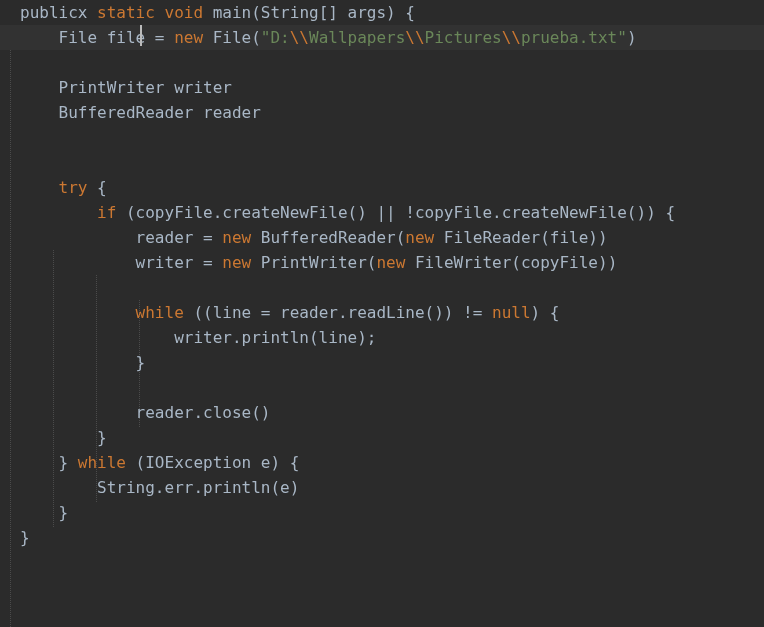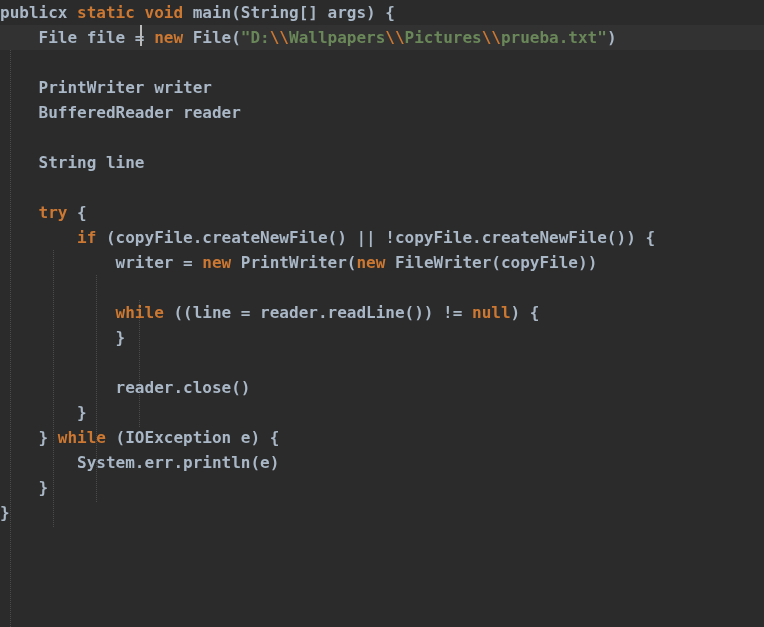--- a/index.html
+++ b/index.html
@@ -35,23 +35,22 @@
     position: absolute;
     left: 0; top: 0;
     width: 764px;
     z-index: 2;
   }
   .line {
     position: relative;
     height: 25px;
     line-height: 25px;
     white-space: pre;
-    padding-left: 0;
+    padding-left: 20px;
     color: #a9b7c6;
-    font-weight: bold;
   }
   .line.current {
     background: #323232;
   }
   .kw      { color: #cc7832; }
   .ident   { color: #a9b7c6; }
   .str     { color: #6a8759; }
   .esc     { color: #cc7832; }
   .punct   { color: #a9b7c6; }
   .caret {
@@ -73,30 +72,31 @@
       <div class="guide" style="left: 96px; top: 275px; height: 227px;"></div>
       <div class="guide" style="left: 139px; top: 300px; height: 127px;"></div>
     </div>
   <div id="lines">
       <div class="line"><span class="ident">publicx</span><span class="punct"> </span><span class="kw">static</span><span class="punct"> </span><span class="kw">void</span><span class="ident"> main(String[] args) {</span></div>
       <div class="line current"><span class="ident">    File file = </span><span class="kw">new</span><span class="ident"> File(</span><span class="str">"D:</span><span class="esc">\\</span><span class="str">Wallpapers</span><span class="esc">\\</span><span class="str">Pictures</span><span class="esc">\\</span><span class="str">prueba.txt"</span><span class="ident">)</span></div>
       <div class="line"><span class="ident"></span></div>
       <div class="line"><span class="ident">    PrintWriter writer</span></div>
       <div class="line"><span class="ident">    BufferedReader reader</span></div>
       <div class="line"><span class="ident"></span></div>
-      <div class="line"><span class="ident">    String line</span></div>
       <div class="line"><span class="ident"></span></div>
       <div class="line"><span class="ident">    </span><span class="kw">try</span><span class="ident"> {</span></div>
       <div class="line"><span class="ident">        </span><span class="kw">if</span><span class="ident"> (copyFile.createNewFile() || !copyFile.createNewFile()) {</span></div>
+      <div class="line"><span class="ident">            reader = </span><span class="kw">new</span><span class="ident"> BufferedReader(</span><span class="kw">new</span><span class="ident"> FileReader(file))</span></div>
       <div class="line"><span class="ident">            writer = </span><span class="kw">new</span><span class="ident"> PrintWriter(</span><span class="kw">new</span><span class="ident"> FileWriter(copyFile))</span></div>
       <div class="line"><span class="ident"></span></div>
       <div class="line"><span class="ident">            </span><span class="kw">while</span><span class="ident"> ((line = reader.readLine()) != </span><span class="kw">null</span><span class="ident">) {</span></div>
+      <div class="line"><span class="ident">                writer.println(line);</span></div>
       <div class="line"><span class="ident">            }</span></div>
       <div class="line"><span class="ident"></span></div>
       <div class="line"><span class="ident">            reader.close()</span></div>
       <div class="line"><span class="ident">        }</span></div>
       <div class="line"><span class="ident">    } </span><span class="kw">while</span><span class="ident"> (IOException e) {</span></div>
-      <div class="line"><span class="ident">        System.err.println(e)</span></div>
+      <div class="line"><span class="ident">        String.err.println(e)</span></div>
       <div class="line"><span class="ident">    }</span></div>
       <div class="line"><span class="ident">}</span></div>
     </div>
   <div class="caret" id="caret" style="left: 140px; top: 25px;"></div>
 </div>
 
 </body></html>

